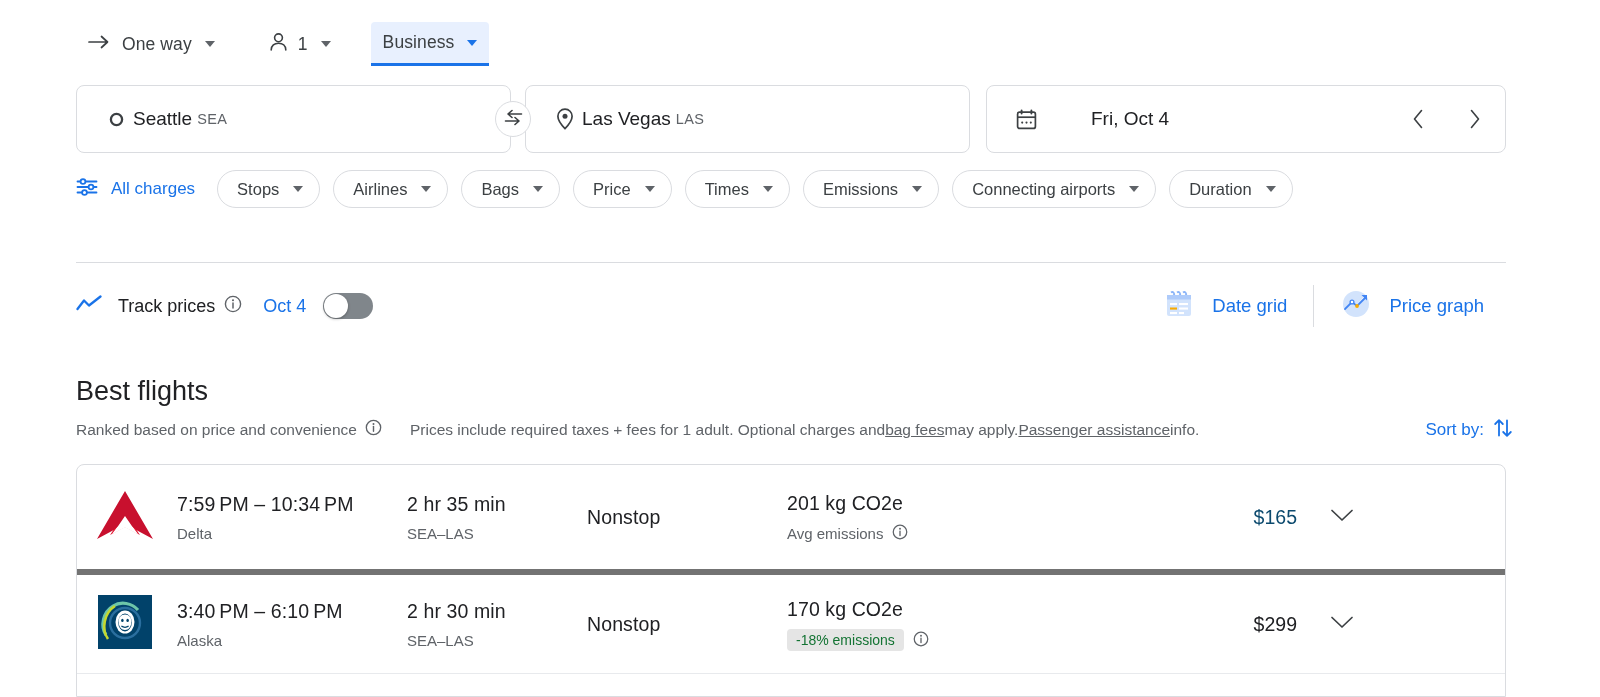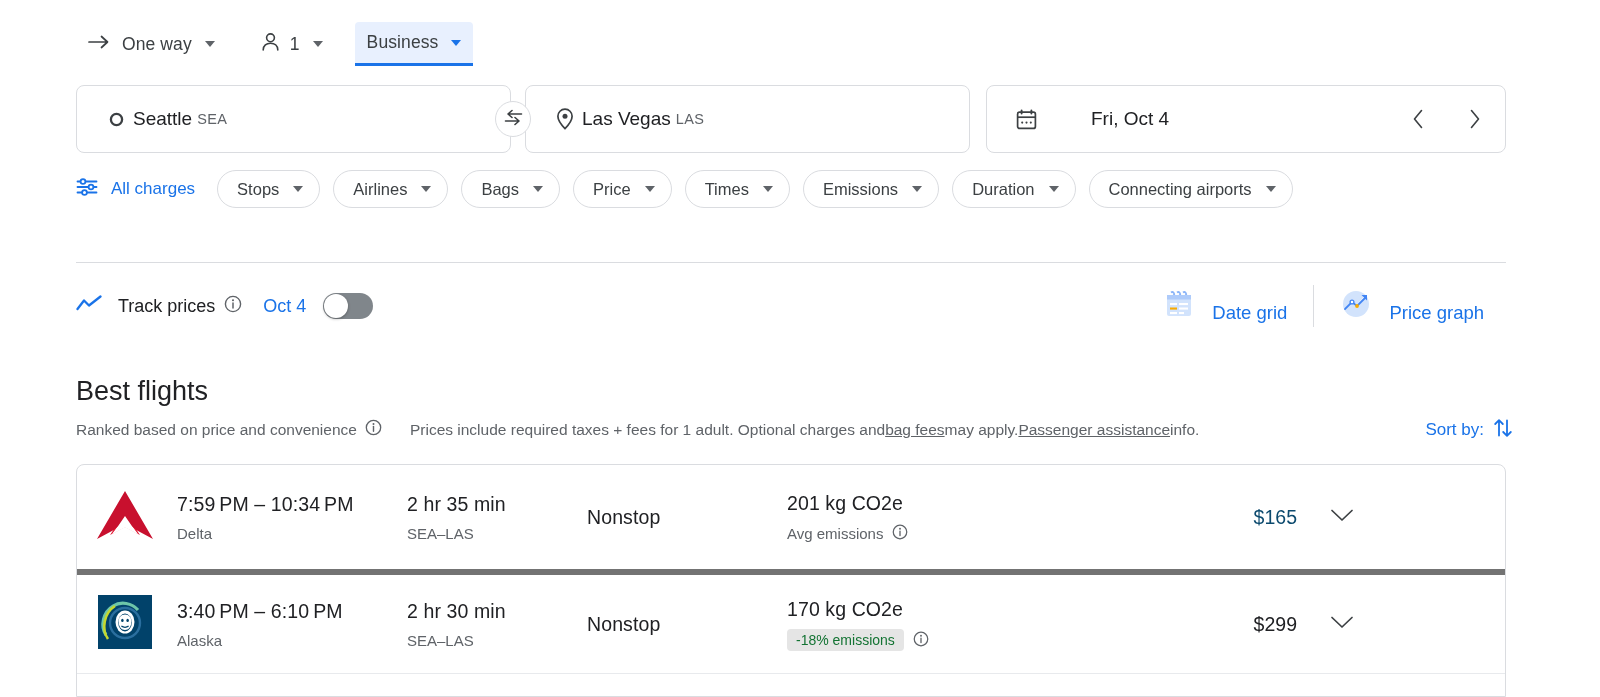--- a/index.html
+++ b/index.html
@@ -8,21 +8,21 @@
     background: #ffffff;
     font-family: "Liberation Sans", sans-serif;
     color: #202124;
     overflow: hidden;
   }
   .page { position: relative; width: 1600px; height: 697px; }
 
   
   .trip-bar {
     position: absolute; left: 76px; top: 22px;
-    display: flex; gap: 0;
+    display: flex; gap: 8px;
     height: 44px;
   }
   .opt {
     display: flex; align-items: center;
     height: 44px; padding: 0 12px;
     border-radius: 4px 4px 0 0;
     cursor: pointer;
   }
   .opt .lbl { font-size: 17.5px; color: #3c4043; letter-spacing: .1px; }
   .caret {
@@ -85,21 +85,21 @@
   .toggle {
     margin-left: 17px; width: 50px; height: 26px; border-radius: 13px;
     background: #80868b; position: relative; cursor: pointer; flex: none;
   }
   .toggle .knob {
     position: absolute; left: 1px; top: 1px; width: 24px; height: 24px;
     border-radius: 50%; background: #fff;
     box-shadow: 0 1px 3px rgba(0,0,0,.3);
   }
   .track-right { margin-left: auto; display: flex; align-items: center; }
-  .vw-btn { display: flex; align-items: flex-end; cursor: pointer; padding: 0 22px; }
+  .vw-btn { display: flex; align-items: center; cursor: pointer; padding: 0 22px; }
   .vw-btn .txt { font-size: 18.5px; color: #1a73e8; margin-left: 17px; }
   .vsep { width: 1px; height: 42px; background: #dadce0; margin: 0 4px; }
 
   
   .bf-title { position: absolute; left: 76px; top: 376px; font-size: 27px; color: #202124; }
   .bf-sub { position: absolute; left: 70px; top: 419px; width: 1300px;
             display: flex; align-items: center; font-size: 15.5px; color: #5f6368; }
   .bf-sub .rank { margin-left: 6px; }
   .bf-sub .info-ico { margin-left: 8px; margin-right: 28px; }
   .bf-sub a { color: #5f6368; text-decoration: underline; cursor: pointer; }
@@ -262,25 +262,25 @@
     </div>
     <div class="chip">
       <span>Times</span>
       <span class="caret"></span>
     </div>
     <div class="chip">
       <span>Emissions</span>
       <span class="caret"></span>
     </div>
     <div class="chip">
+      <span>Connecting airports</span>
+      <span class="caret"></span>
+    </div>
+    <div class="chip">
       <span>Duration</span>
-      <span class="caret"></span>
-    </div>
-    <div class="chip">
-      <span>Connecting airports</span>
       <span class="caret"></span>
     </div>
   </div>
 
   <div class="hr"></div>
 
   <div class="track-row">
     <div class="track-left">
       <span>
         <svg width="26" height="20" viewBox="0 0 26 20">

